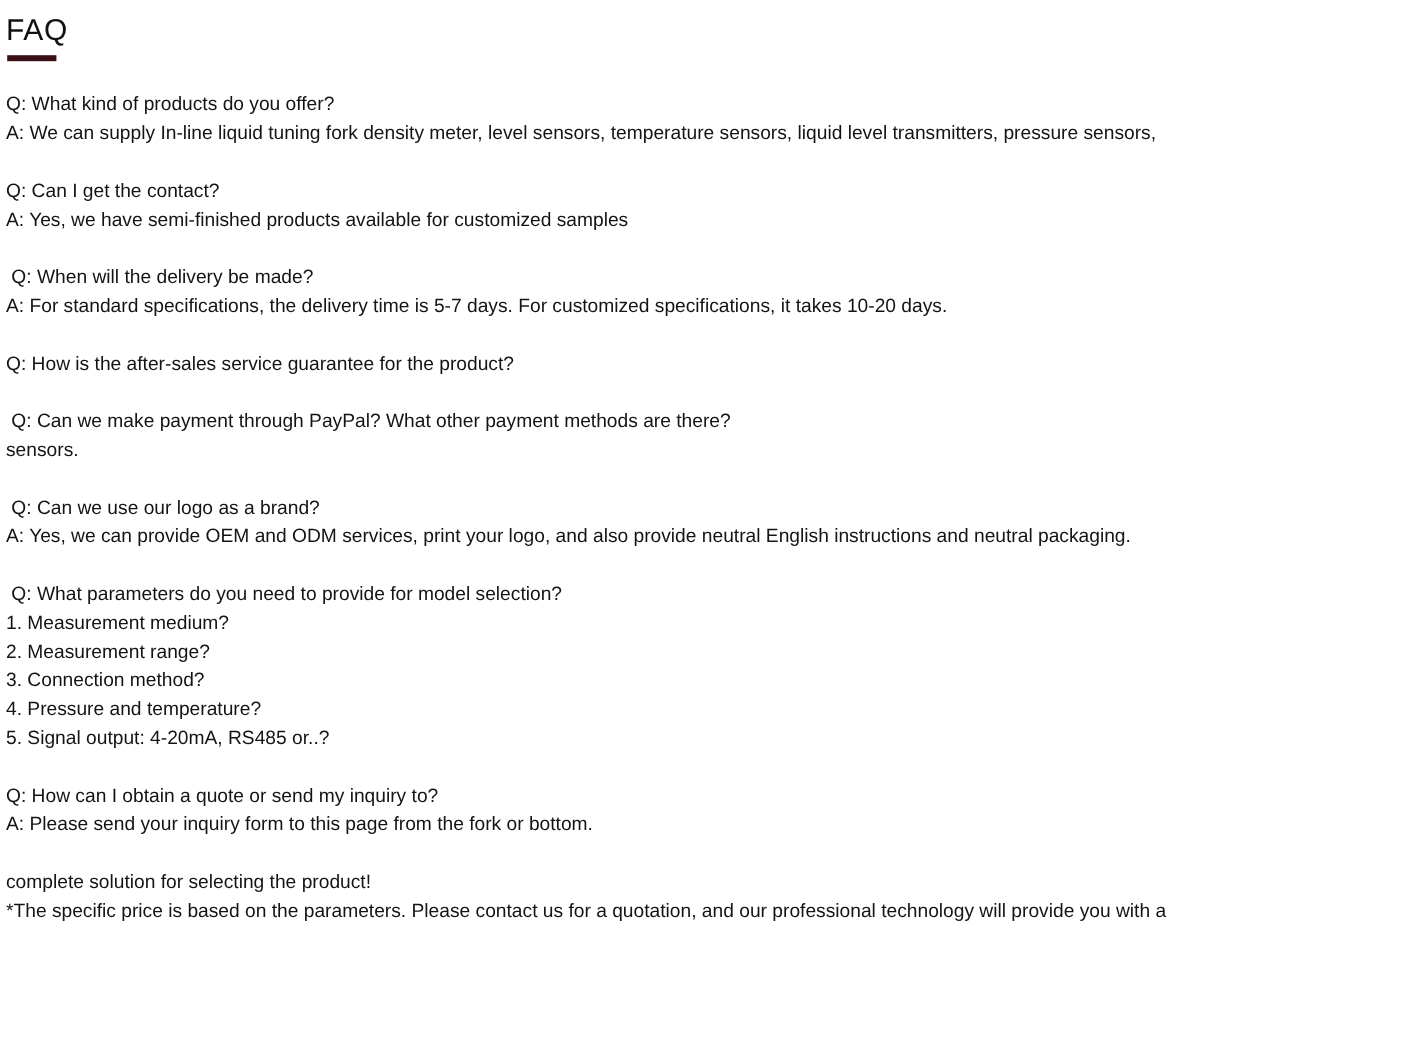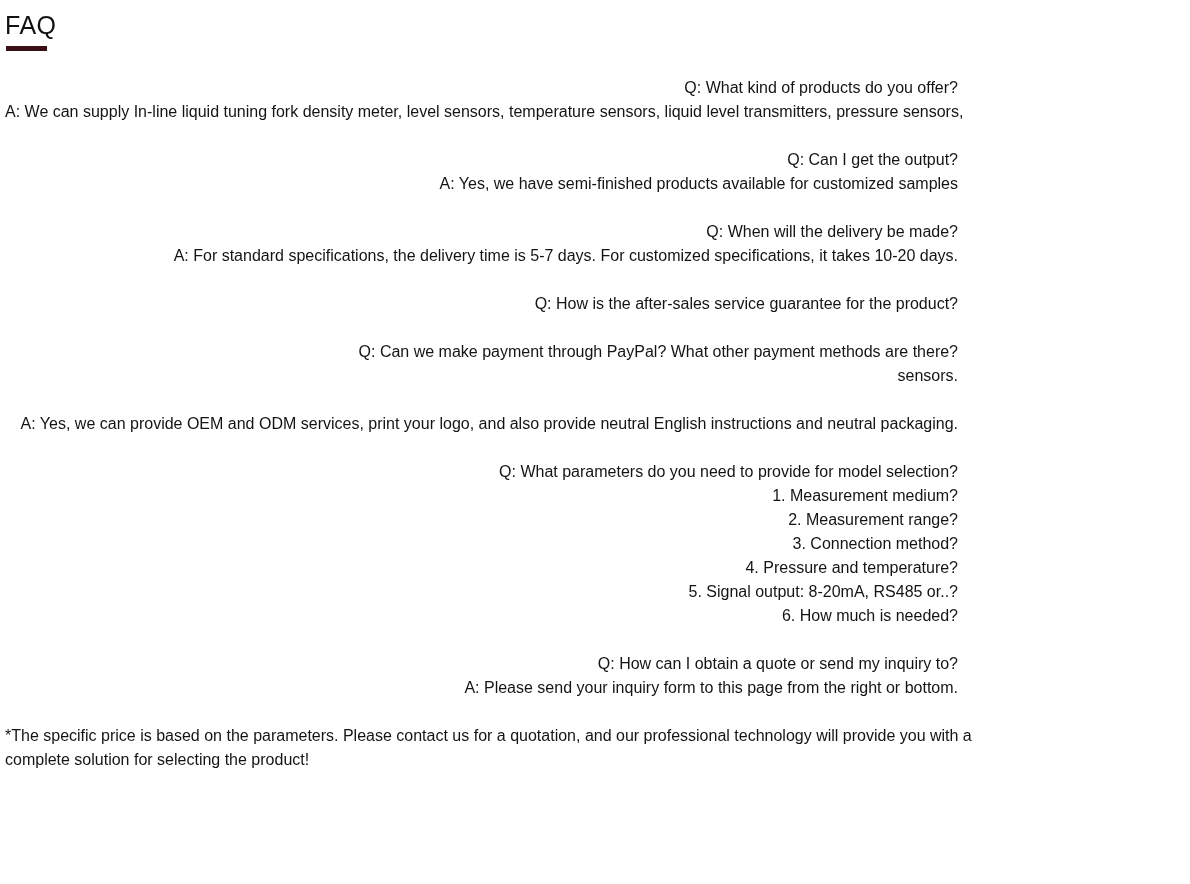--- a/index.html
+++ b/index.html
@@ -29,21 +29,20 @@
     color: #111111;
   }
   .title-underline {
     width: 41px;
     height: 5px;
     margin: 6px 0 0 1px;
     background: #3a1016; 
   }
   .faq-list {
     margin-top: 25px;
-    text-align: right;
   }
   .faq-item {
     margin-bottom: 24px;
   }
   .faq-line, .footnote-line {
     white-space: pre;
     min-height: 24px;
   }
 </style>
 </head>
@@ -51,48 +50,48 @@
 
 <div class="page">
   <h1 class="page-title">FAQ</h1>
   <div class="title-underline" style="background: rgb(58, 16, 22);"></div>
   <div class="faq-list">
       <div class="faq-item">
         <div class="faq-line">Q: What kind of products do you offer?</div>
         <div class="faq-line">A: We can supply In-line liquid tuning fork density meter, level sensors, temperature sensors, liquid level transmitters, pressure sensors,</div>
       </div>
       <div class="faq-item">
-        <div class="faq-line">Q: Can I get the output?</div>
+        <div class="faq-line">Q: Can I get the contact?</div>
         <div class="faq-line">A: Yes, we have semi-finished products available for customized samples</div>
       </div>
       <div class="faq-item">
         <div class="faq-line"> Q: When will the delivery be made?</div>
         <div class="faq-line">A: For standard specifications, the delivery time is 5-7 days. For customized specifications, it takes 10-20 days.</div>
       </div>
       <div class="faq-item">
         <div class="faq-line">Q: How is the after-sales service guarantee for the product?</div>
       </div>
       <div class="faq-item">
         <div class="faq-line"> Q: Can we make payment through PayPal? What other payment methods are there?</div>
         <div class="faq-line">sensors.</div>
       </div>
       <div class="faq-item">
+        <div class="faq-line"> Q: Can we use our logo as a brand?</div>
         <div class="faq-line">A: Yes, we can provide OEM and ODM services, print your logo, and also provide neutral English instructions and neutral packaging.</div>
       </div>
       <div class="faq-item">
         <div class="faq-line"> Q: What parameters do you need to provide for model selection?</div>
         <div class="faq-line">1. Measurement medium?</div>
         <div class="faq-line">2. Measurement range?</div>
         <div class="faq-line">3. Connection method?</div>
         <div class="faq-line">4. Pressure and temperature?</div>
-        <div class="faq-line">5. Signal output: 8-20mA, RS485 or..?</div>
-        <div class="faq-line">6. How much is needed?</div>
+        <div class="faq-line">5. Signal output: 4-20mA, RS485 or..?</div>
       </div>
       <div class="faq-item">
         <div class="faq-line">Q: How can I obtain a quote or send my inquiry to?</div>
-        <div class="faq-line">A: Please send your inquiry form to this page from the right or bottom.</div>
+        <div class="faq-line">A: Please send your inquiry form to this page from the fork or bottom.</div>
       </div>
     </div>
   <div class="footnote">
+      <div class="footnote-line">complete solution for selecting the product!</div>
       <div class="footnote-line">*The specific price is based on the parameters. Please contact us for a quotation, and our professional technology will provide you with a</div>
-      <div class="footnote-line">complete solution for selecting the product!</div>
     </div>
 </div>
 
 </body></html>

